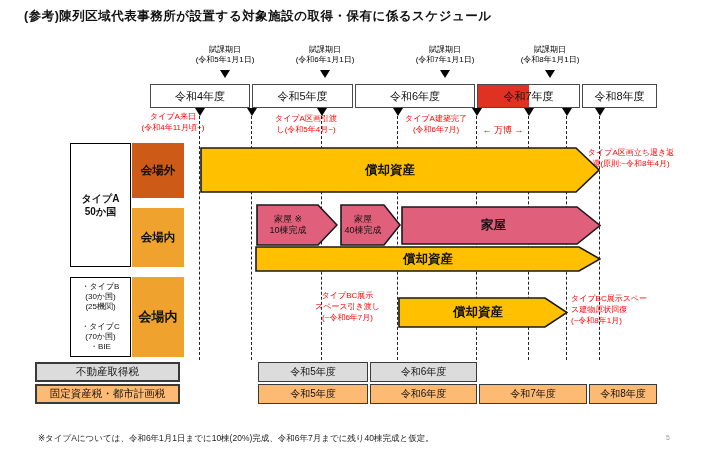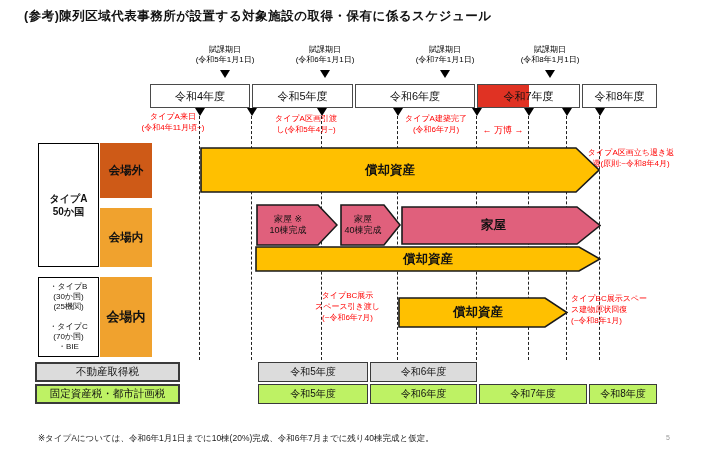--- a/index.html
+++ b/index.html
@@ -11,27 +11,27 @@
   .pre{white-space:pre-line;}
   .title{font-size:12.5px;font-weight:bold;letter-spacing:0.5px;margin-left:16px;}
   .assess{font-size:8px;line-height:1.3;text-align:center;color:#000;}
   .tri-down{width:0;height:0;border-left:5px solid transparent;border-right:5px solid transparent;border-top:8px solid #000;}
   .yearbox{background:#fff;border:1.6px solid #4a4a4a;display:flex;align-items:center;justify-content:center;font-size:11px;box-sizing:border-box;}
   .dash{width:0;border-left:1.6px dashed #222;}
   .red-note{color:#ff0000;font-size:8px;line-height:1.35;text-align:center;}
   .bar-label{position:absolute;display:flex;align-items:center;justify-content:center;text-align:center;}
   .bar-label.big{font-size:12.5px;font-weight:bold;}
   .bar-label.small{font-size:9px;line-height:1.2;}
-  .sidebox{box-sizing:border-box;display:flex;align-items:center;justify-content:center;text-align:center;}
+  .sidebox{box-sizing:border-box;display:flex;align-items:center;justify-content:center;text-align:center;margin-left:32px;}
   .whitebox{background:#fff;border:1.2px solid #000;}
   .venue{font-size:11.5px;font-weight:bold;color:#111;}
   .taxlabel{box-sizing:border-box;border:2px solid #3a3a3a;display:flex;align-items:center;justify-content:center;font-size:10.5px;}
   .taxyear{box-sizing:border-box;border:1.8px solid #3a3a3a;display:flex;align-items:center;justify-content:center;font-size:10px;}
   .light{background:#dcdcdc;}
-  .dark{background:#bef264;}
+  .dark{background:#fdba74;}
   .footer{font-size:8.5px;color:#222;}
   svg{display:block;}
 </style>
 </head>
 <body>
 
 <div id="slide">
 
   <div class="abs title" style="left:8px;top:8px;width:660px;">(参考)陳列区域代表事務所が設置する対象施設の取得・保有に係るスケジュール</div>
 

